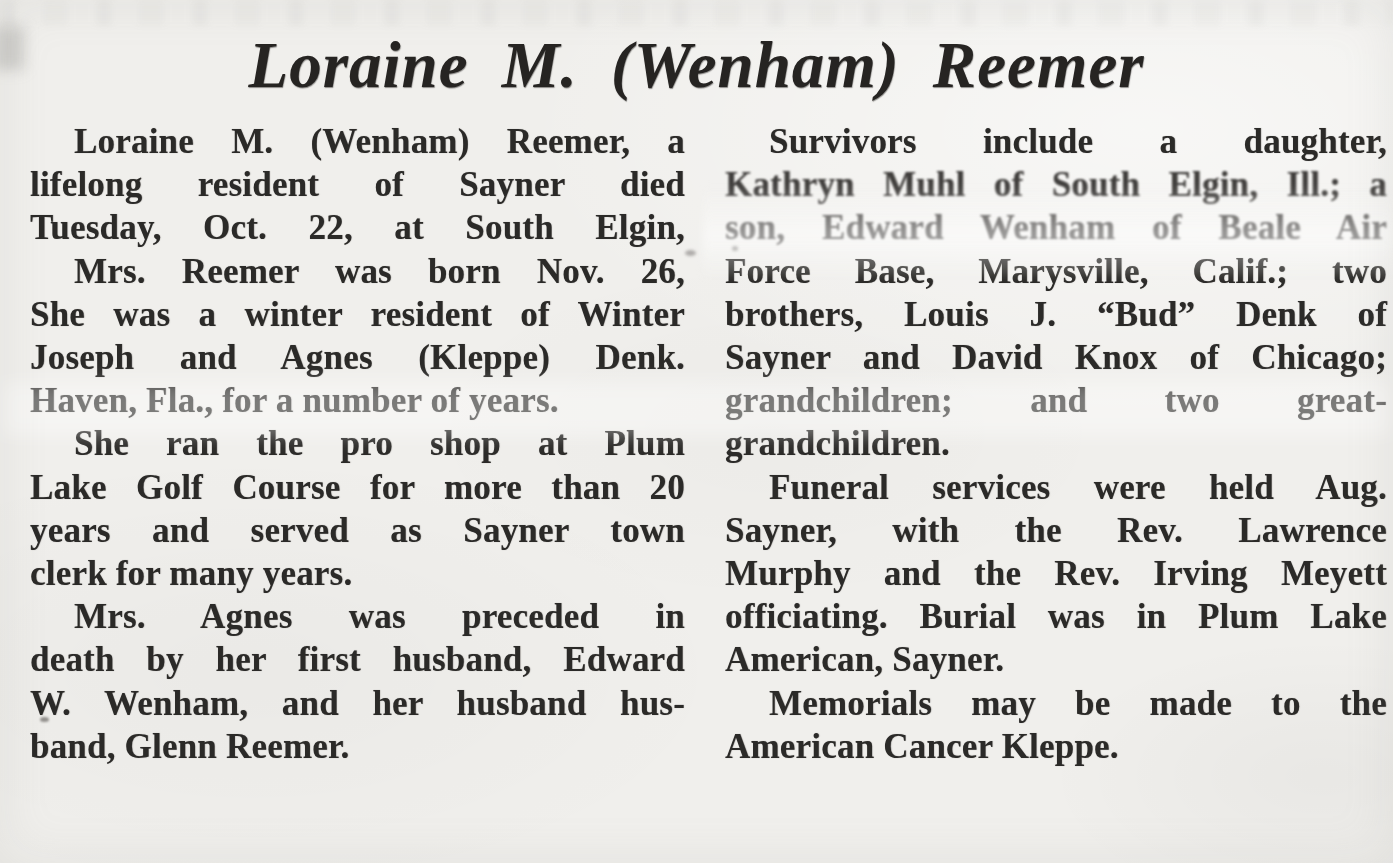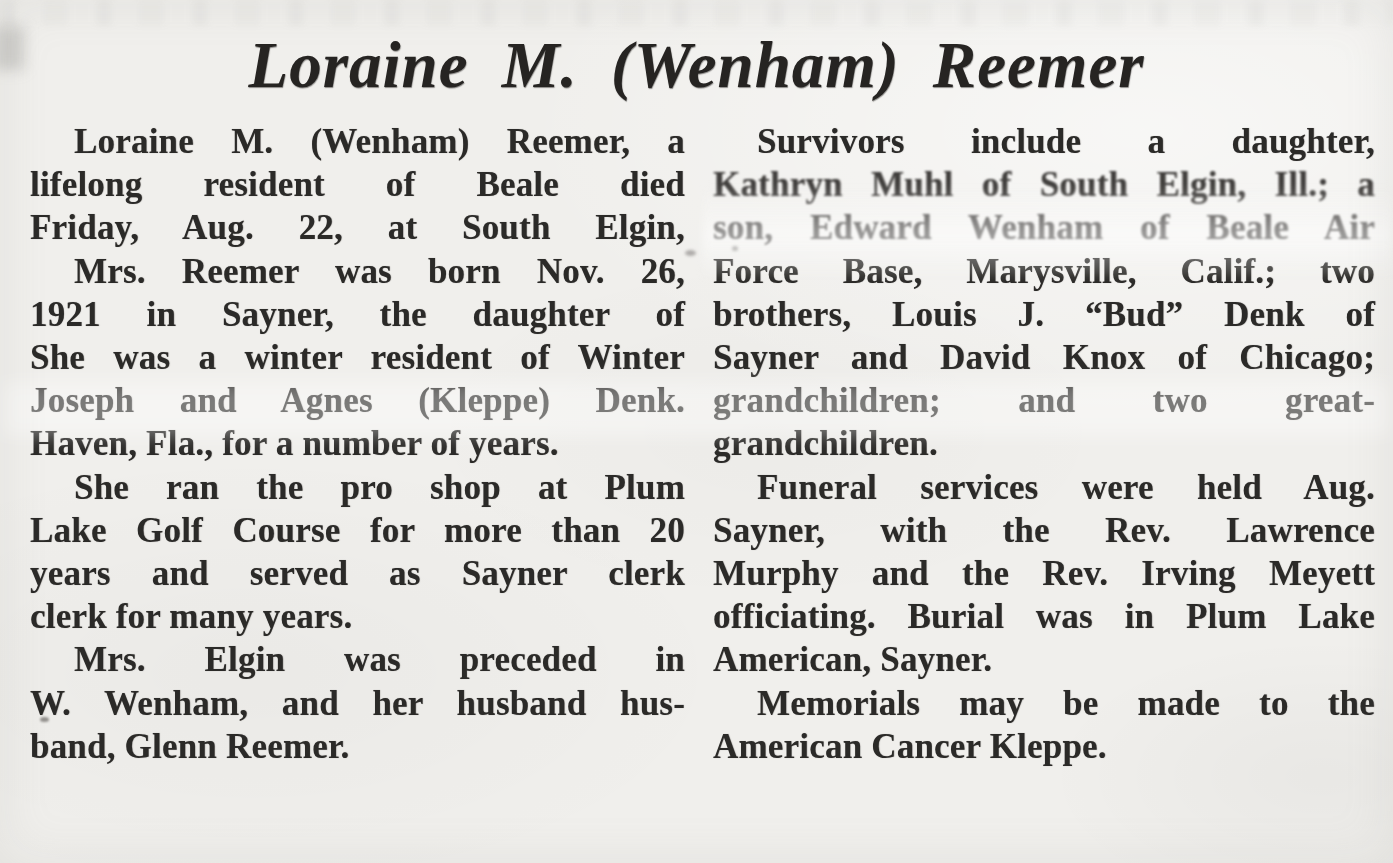--- a/index.html
+++ b/index.html
@@ -28,21 +28,21 @@
   .headline {
     position: absolute; top: 28px; left: 0; width: 100%; margin: 0;
     text-align: center;
     font-size: 65px; font-style: italic; font-weight: bold;
     letter-spacing: 1px; word-spacing: 16px;
     color: #262422;
     text-shadow: 0.5px 0.5px 1px rgba(40,38,35,0.5);
   }
   .columns {
     position: absolute; top: 120px; left: 30px;
-    display: flex; gap: 28px;
+    display: flex; gap: 40px;
   }
   .col-left  { width: 655px; }
   .col-right { width: 662px; }
   .para { margin: 0; }
   .line {
     font-size: 35px; font-weight: bold;
     line-height: 43.2px;
     white-space: nowrap;
     text-align: justify; text-align-last: justify;
     letter-spacing: 0.2px;
@@ -88,38 +88,38 @@
   <div class="artifact ghost-top"></div>
   <div class="artifact smudge-tl"></div>
 
   <h1 class="headline">Loraine M. (Wenham) Reemer</h1>
 
   <div class="columns">
 
     <div class="col-left">
       <div class="para">
         <div class="line first">Loraine M. (Wenham) Reemer, a</div>
-        <div class="line">lifelong resident of Beale died</div>
-        <div class="line">Friday, Aug. 22, at South Elgin,</div>
+        <div class="line">lifelong resident of Sayner died</div>
+        <div class="line">Tuesday, Oct. 22, at South Elgin,</div>
       </div>
       <div class="para">
         <div class="line first">Mrs. Reemer was born Nov. 26,</div>
-        <div class="line">1921 in Sayner, the daughter of</div>
         <div class="line">She was a winter resident of Winter</div>
         <div class="line">Joseph and Agnes (Kleppe) Denk.</div>
         <div class="line end">Haven, Fla., for a number of years.</div>
       </div>
       <div class="para">
         <div class="line first">She ran the pro shop at Plum</div>
         <div class="line">Lake Golf Course for more than 20</div>
-        <div class="line">years and served as Sayner clerk</div>
+        <div class="line">years and served as Sayner town</div>
         <div class="line end">clerk for many years.</div>
       </div>
       <div class="para">
-        <div class="line first">Mrs. Elgin was preceded in</div>
+        <div class="line first">Mrs. Agnes was preceded in</div>
+        <div class="line">death by her first husband, Edward</div>
         <div class="line">W. Wenham, and her husband hus-</div>
         <div class="line end">band, Glenn Reemer.</div>
       </div>
     </div>
 
     <div class="col-right">
       <div class="para">
         <div class="line first">Survivors include a daughter,</div>
         <div class="line washed">Kathryn Muhl of South Elgin, Ill.; a</div>
         <div class="line washed">son, Edward Wenham of Beale Air</div>

